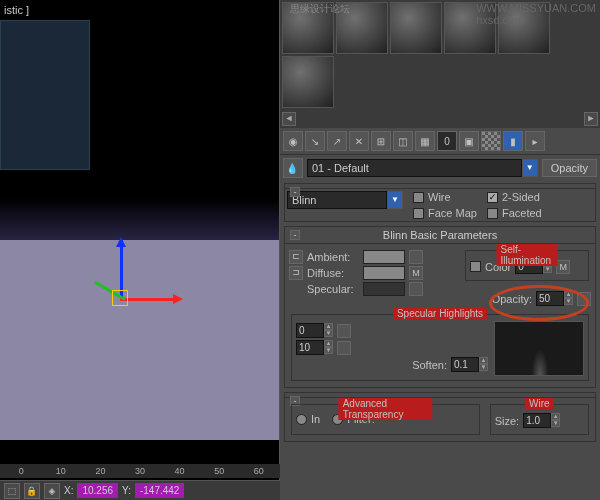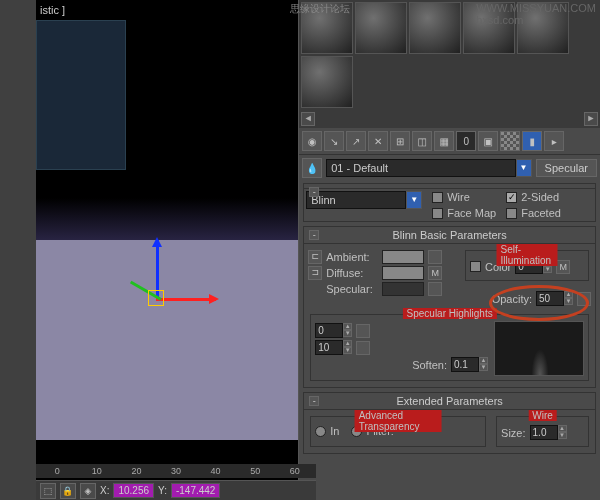--- a/index.html
+++ b/index.html
@@ -1,17 +1,17 @@
 <!DOCTYPE html>
 <html><head>
 <meta charset="utf-8">
 <style>
 * { box-sizing: border-box; margin: 0; padding: 0; font-family: Arial, sans-serif; font-size: 11px; }
 body { background: #404040; color: #c0c0c0; width: 600px; height: 500px; overflow: hidden; position: relative; }
-.main-layout { display: flex; height: 500px; padding-left: 36px; }
+.main-layout { display: flex; height: 500px; }
 .viewport-area { width: 280px; background: #000; position: relative; border-right: 1px solid #555; }
 .viewport-label { position: absolute; top: 4px; left: 4px; color: #ccc; z-index: 10; }
 .viewport-3d { position: absolute; top: 0; left: 0; width: 100%; height: 440px; background: linear-gradient(180deg, #000 0%, #000 45%, #2a2545 55%, #6e6b8a 100%); overflow: hidden; }
 .floor-plane { position: absolute; bottom: 0; left: 0; width: 100%; height: 200px; background: #8b87a5; transform: perspective(300px) rotateX(60deg); transform-origin: top; }
 .wall-panel { position: absolute; top: 20px; left: 0; width: 90px; height: 150px; background: #1a2838; border: 1px solid #2a4050; }
 .gizmo { position: absolute; top: 240px; left: 80px; width: 100px; height: 100px; z-index: 5; }
 .axis-y { position: absolute; left: 40px; top: 0; width: 3px; height: 60px; background: #1030ff; }
 .axis-y::after { content: ''; position: absolute; top: -8px; left: -4px; border: 5px solid transparent; border-bottom: 10px solid #1030ff; }
 .axis-x { position: absolute; left: 40px; top: 58px; width: 60px; height: 3px; background: #ff2020; }
 .axis-x::after { content: ''; position: absolute; right: -8px; top: -4px; border: 5px solid transparent; border-left: 10px solid #ff2020; }
@@ -140,21 +140,21 @@
       <div class="tool-btn blue">▮</div>
       <div class="tool-btn">▸</div>
     </div>
 
     <div class="mat-name-row">
       <div class="tool-btn">💧</div>
       <div class="mat-name-select">
         <input class="text-input" style="flex: 1 1 0%;" value="01 - Default">
         <div class="dropdown-btn">▼</div>
       </div>
-      <button class="standard-btn">Specular</button>
+      <button class="standard-btn">Opacity</button>
     </div>
 
     <div class="rollout">
       <div class="rollout-header">
         <div class="rollout-toggle">-</div>
       </div>
       <div class="rollout-body shader-row">
         <div>
           <div style="display:flex">
             <input class="text-input" style="width: 100px;" value="Blinn">
@@ -281,21 +281,20 @@
               <div class="highlight-peak"></div>
             </div>
           </div>
         </div>
       </div>
     </div>
 
     <div class="rollout">
       <div class="rollout-header">
         <div class="rollout-toggle">-</div>
-        <span>Extended Parameters</span>
       </div>
       <div class="rollout-body" style="display:flex;gap:6px">
         <div class="group-box" style="flex:2">
           <div class="group-title">Advanced Transparency</div>
           <div class="row">
             <div class="checkbox o" style="border-radius:50%"></div>
             <span>In</span>
             <div class="checkbox o" style="border-radius:50%;margin-left:8px"></div>
             <span>Filter:</span>
           </div>

